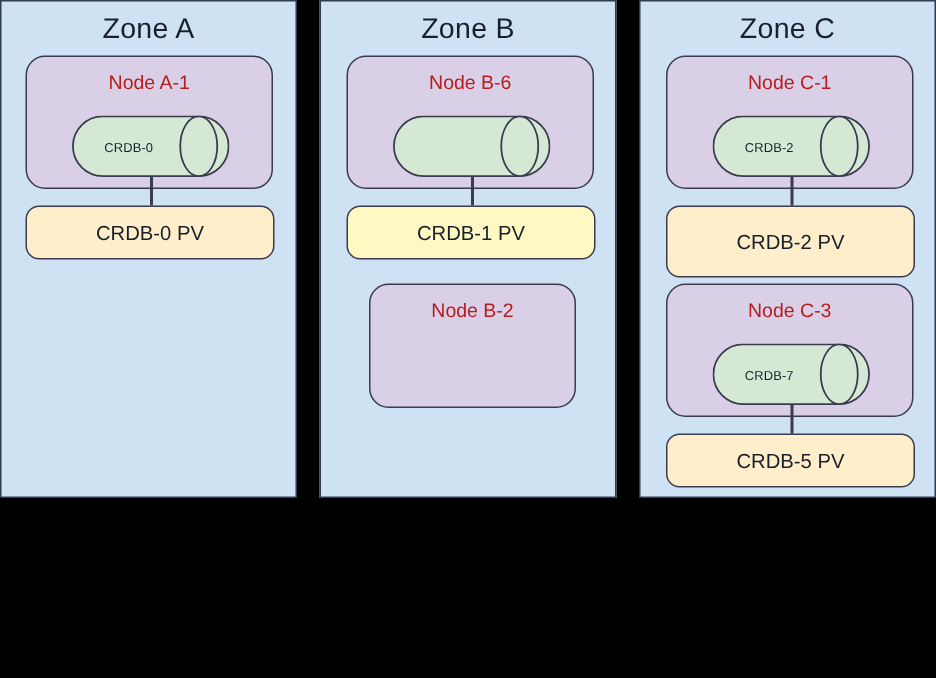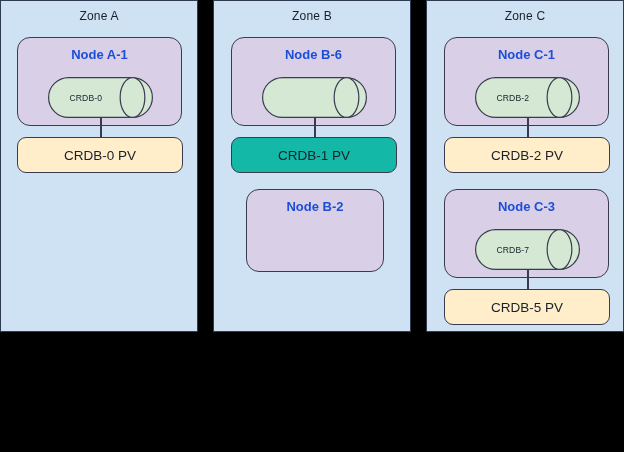--- a/index.html
+++ b/index.html
@@ -28,42 +28,41 @@
     background: #cfe2f3;
     border: 1.6px solid #2f3b52;
     box-sizing: border-box;
   }
   .zone-title {
     position: absolute;
     top: 8px;
     left: 0;
     right: 0;
     text-align: center;
-    font-size: 12px;
+    font-size: 19px;
     color: #17202c;
     letter-spacing: .2px;
   }
 
   
   .node {
     position: absolute;
     background: #d9d0e8;
     border: 1.2px solid #3b3b4f;
     border-radius: 13px;
     box-sizing: border-box;
   }
   .node-title {
     position: absolute;
     top: 9px;
     left: 0;
     right: 0;
     text-align: center;
     font-size: 13px;
-    color: #1d4ed8;
-    font-weight: bold;
+    color: #b91c1c;
   }
 
   
   .cyl {
     position: absolute;
     box-sizing: border-box;
   }
   .cyl svg { display: block; }
   .cyl-label {
     position: absolute;
@@ -129,21 +128,21 @@
       <div class="cyl" style="left: 48px; top: 76px; width: 105px; height: 41px;">
         <svg width="105" height="41" viewBox="0 0 105 41">
           <path d="M 20.5 0.6 L 84.5 0.6 A 19.9 19.9 0 0 1 84.5 40.4 L 20.5 40.4 A 19.9 19.9 0 0 1 20.5 0.6 Z" fill="#d5e8d4" stroke="#3b3b4f" stroke-width="1.2"></path>
           <ellipse cx="84.5" cy="20.5" rx="12.338" ry="19.9" fill="#d5e8d4" stroke="#3b3b4f" stroke-width="1.2"></ellipse>
         </svg>
       </div>
       <div class="node" style="left: 32px; top: 188px; width: 138px; height: 83px; background: rgb(217, 208, 232); border-color: rgb(59, 59, 79); padding-left: 28px;">
         <div class="node-title">Node B-2</div>
       </div>
       <div class="connector" style="left: 100px; top: 117px; height: 19px; background: rgb(59, 59, 79);"></div>
-      <div class="pv" style="left: 17px; top: 136px; width: 166px; height: 36px; background: #14b8a6; border-color: rgb(59, 59, 79);">
+      <div class="pv" style="left: 17px; top: 136px; width: 166px; height: 36px; background: #fef9c3; border-color: rgb(59, 59, 79);">
         <span>CRDB-1 PV</span>
       </div>
     </div>
     <div class="zone" style="left: 426px; width: 198px; height: 332px; background: rgb(207, 226, 243);">
       <div class="zone-title">Zone C</div>
       <div class="node" style="left: 17px; top: 36px; width: 165px; height: 89px; background: rgb(217, 208, 232); border-color: rgb(59, 59, 79);">
         <div class="node-title">Node C-1</div>
       </div>
       <div class="cyl" style="left: 48px; top: 76px; width: 105px; height: 41px;">
         <svg width="105" height="41" viewBox="0 0 105 41">
@@ -156,21 +155,21 @@
         <div class="node-title">Node C-3</div>
       </div>
       <div class="cyl" style="left: 48px; top: 228px; width: 105px; height: 41px;">
         <svg width="105" height="41" viewBox="0 0 105 41">
           <path d="M 20.5 0.6 L 84.5 0.6 A 19.9 19.9 0 0 1 84.5 40.4 L 20.5 40.4 A 19.9 19.9 0 0 1 20.5 0.6 Z" fill="#d5e8d4" stroke="#3b3b4f" stroke-width="1.2"></path>
           <ellipse cx="84.5" cy="20.5" rx="12.338" ry="19.9" fill="#d5e8d4" stroke="#3b3b4f" stroke-width="1.2"></ellipse>
         </svg>
         <div class="cyl-label">CRDB-7</div>
       </div>
       <div class="connector" style="left: 100px; top: 117px; height: 19px; background: rgb(59, 59, 79);"></div>
-      <div class="pv" style="left: 17px; top: 136px; width: 166px; height: 36px; background: rgb(255, 238, 201); border-color: rgb(59, 59, 79);">
+      <div class="pv" style="left: 17px; top: 136px; width: 166px; height: 48px; background: rgb(255, 238, 201); border-color: rgb(59, 59, 79);">
         <span>CRDB-2 PV</span>
       </div>
       <div class="connector" style="left: 100px; top: 269px; height: 19px; background: rgb(59, 59, 79);"></div>
       <div class="pv" style="left: 17px; top: 288px; width: 166px; height: 36px; background: rgb(255, 238, 201); border-color: rgb(59, 59, 79);">
         <span>CRDB-5 PV</span>
       </div>
     </div>
   </div>
 
 </body></html>

